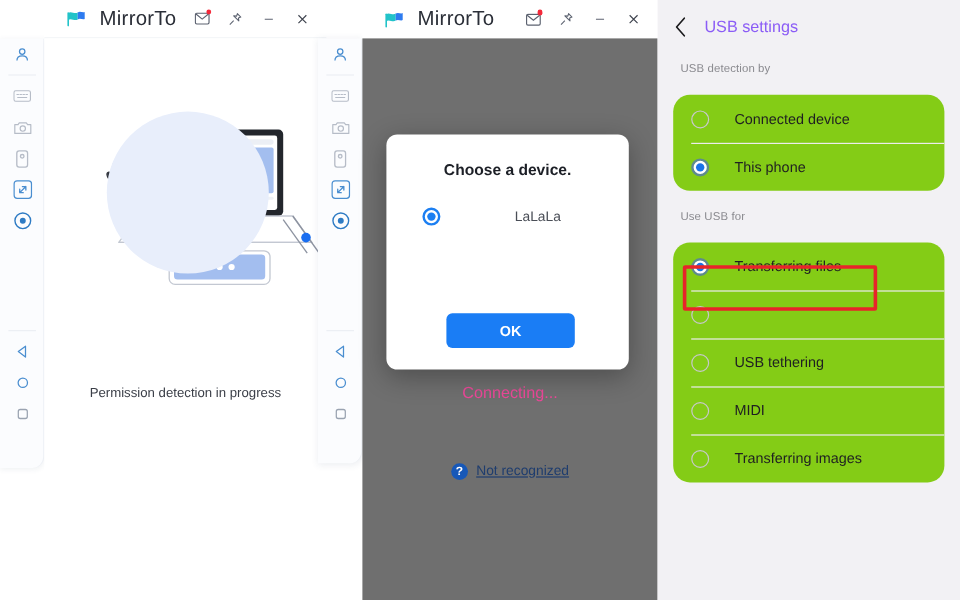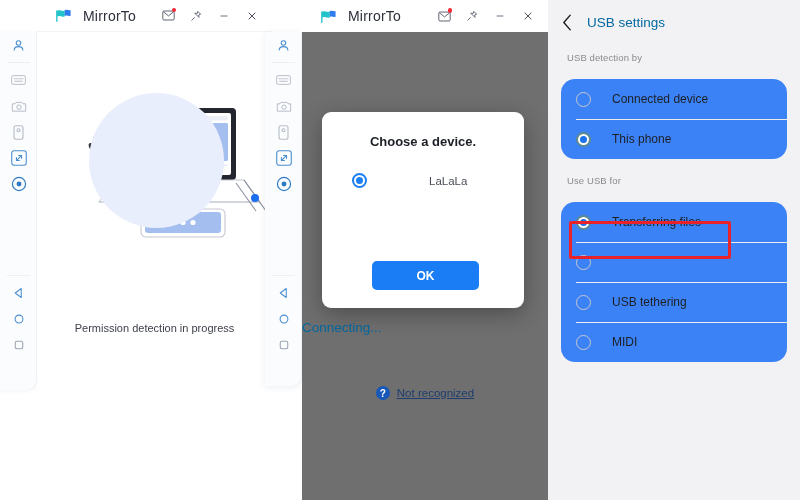--- a/index.html
+++ b/index.html
@@ -32,21 +32,21 @@
     border-bottom: 1px solid #f2f4f7;
   }
   #win1-body {
     position: absolute; left: 37px; top: 32px; right: 0; bottom: 0;
     background: #ffffff;
   }
 
   .title-logo { width: 17px; height: 15px; margin-left: 18px; flex: none; }
   .title-text {
     margin-left: 11px;
-    font-size: 14px; color: #2b2f38; letter-spacing: .2px;
+    font-size: 17px; color: #2b2f38; letter-spacing: .2px;
   }
   .title-btns {
     margin-left: auto; display: flex; align-items: center;
     gap: 0px; padding-right: 6px;
   }
   .title-btn {
     width: 28px; height: 28px;
     display: flex; align-items: center; justify-content: center;
     position: relative;
   }
@@ -136,21 +136,21 @@
   #dialog-ok {
     position: absolute; left: 50px; bottom: 18px;
     width: 107px; height: 29px;
     background: #1a7df5; border: none; border-radius: 5px;
     color: #fff; font-size: 12px; font-weight: bold;
     font-family: "Liberation Sans", sans-serif;
     cursor: pointer;
   }
   #connecting-text {
     position: absolute; left: 37px; top: 320px; width: 246px;
-    text-align: left; font-size: 13.5px; color: #0369a1;
+    text-align: center; font-size: 13.5px; color: #ec4899;
   }
   #not-recognized {
     position: absolute; left: 37px; top: 386px; width: 246px;
     display: flex; align-items: center; justify-content: center; gap: 7px;
   }
   #nr-icon {
     width: 14px; height: 14px; border-radius: 50%;
     background: #1758b8; color: #fff;
     font-size: 10px; font-weight: bold;
     display: flex; align-items: center; justify-content: center;
@@ -165,28 +165,28 @@
   #panel3 {
     position: absolute; left: 548px; top: 0;
     width: 252px; height: 500px;
     background: #f2f1f4;
   }
   #usb-header {
     display: flex; align-items: center;
     padding: 5px 0 0 14px; height: 40px;
   }
   #usb-title {
-    margin-left: 14px; font-size: 13.5px; color: #0369a1;
+    margin-left: 14px; font-size: 13.5px; color: #8b5cf6;
   }
   .section-label {
     font-size: 9.5px; color: #8a8a8f;
     margin: 12px 0 6px 19px; letter-spacing: .1px;
   }
   .card {
-    margin: 16px 13px; background: #3b82f6; border-radius: 14px;
+    margin: 16px 13px; background: #84cc16; border-radius: 14px;
     overflow: hidden;
   }
   .opt-row {
     display: flex; align-items: center;
     height: 40px; padding-left: 15px;
     position: relative;
   }
   .opt-row + .opt-row::before {
     content: ""; position: absolute; left: 15px; right: 0; top: 0;
     height: 1px; background: #ececed;
@@ -507,15 +507,19 @@
       <span class="radio-off"></span>
     </div>
     <div class="opt-row">
       <span class="radio-off"></span>
       <span class="opt-label">USB tethering</span>
     </div>
     <div class="opt-row">
       <span class="radio-off"></span>
       <span class="opt-label">MIDI</span>
     </div>
+    <div class="opt-row">
+      <span class="radio-off"></span>
+      <span class="opt-label">Transferring images</span>
+    </div>
     <div id="red-highlight"></div>
   </div>
 </div>
 
 </body></html>

